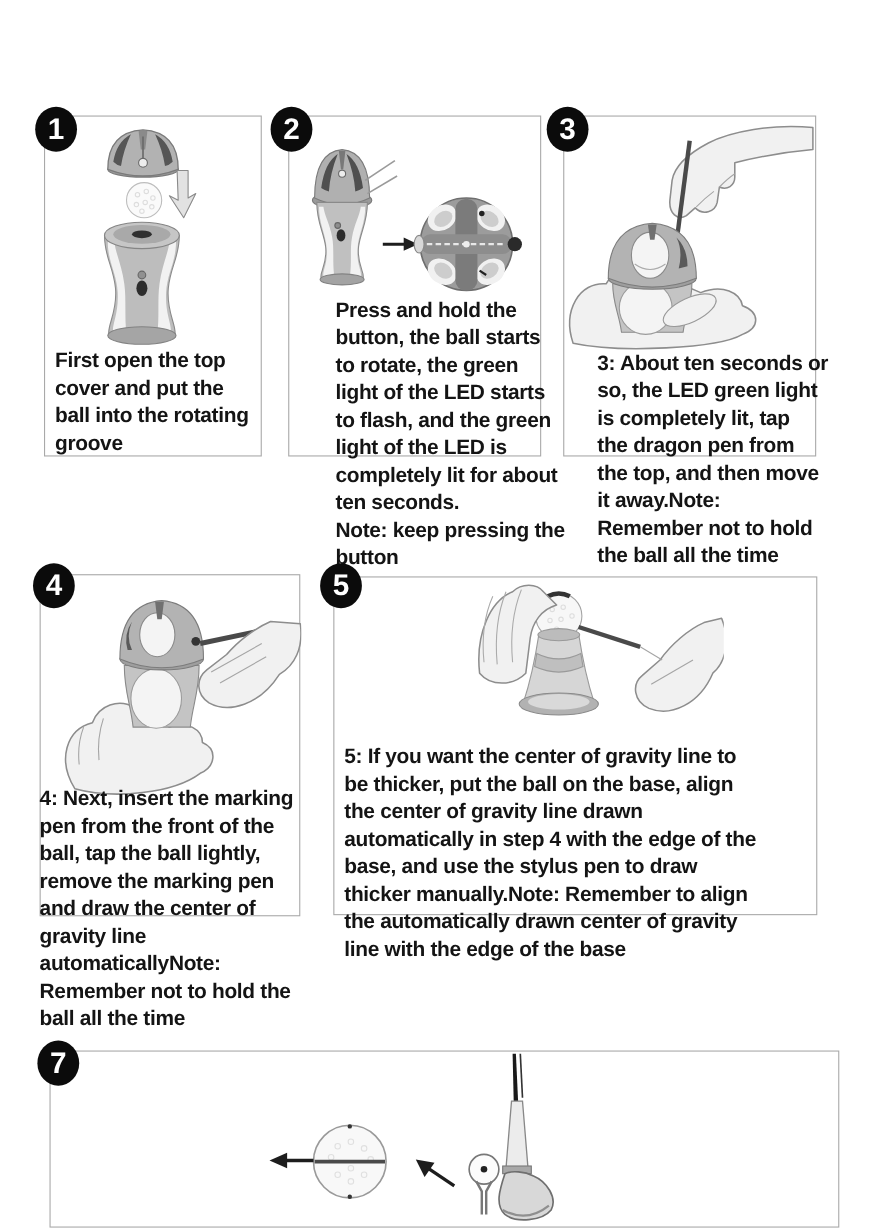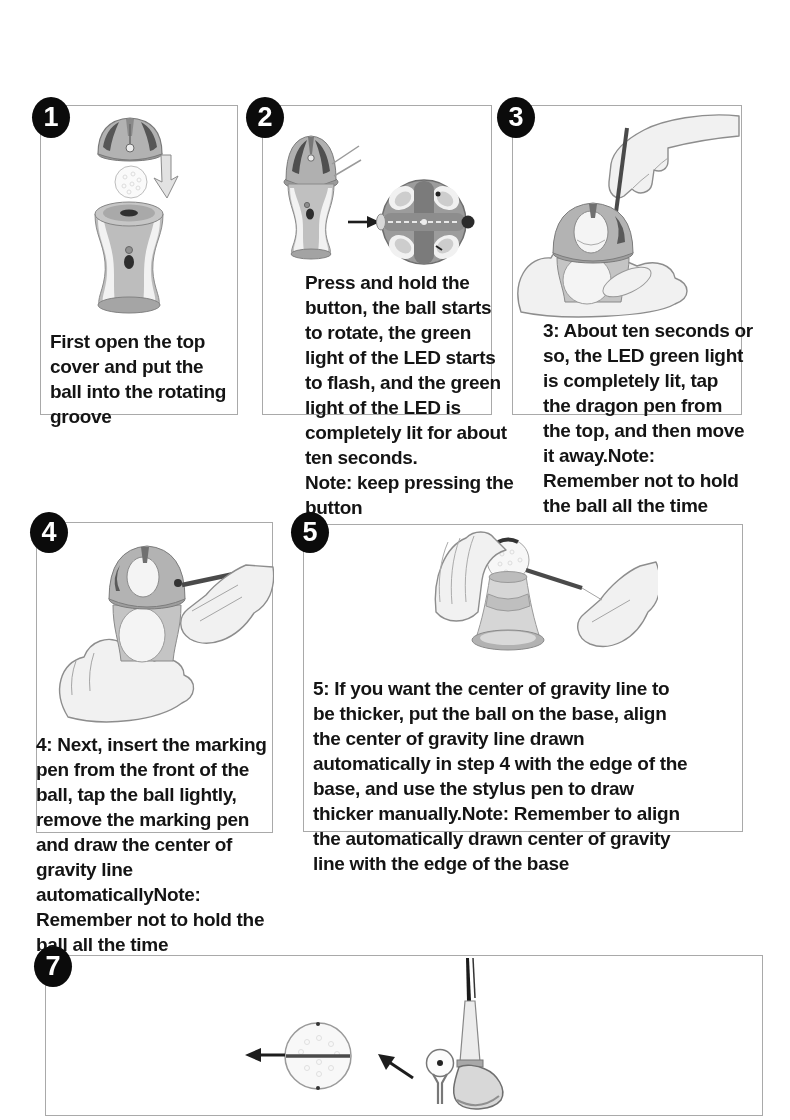--- a/index.html
+++ b/index.html
@@ -62,21 +62,21 @@
         <path d="M58,112 C58,130 66,140 67,158 C68,178 61,188 63,195 L75,195 C73,181 75,164 73,150 C71,134 65,122 64,112 Z" fill="#f2f2f2"></path>
         <path d="M120,112 C120,130 112,140 111,158 C110,178 117,188 115,195 L103,195 C105,181 103,164 105,150 C107,134 113,122 114,112 Z" fill="#f2f2f2"></path>
         <ellipse cx="89" cy="197" rx="31" ry="8" fill="#a5a5a5" stroke="#828282"></ellipse>
         <ellipse cx="89" cy="106" rx="34" ry="12" fill="#c6c6c6" stroke="#858585"></ellipse>
         <ellipse cx="89" cy="105" rx="26" ry="8.5" fill="#a9a9a9"></ellipse>
         <ellipse cx="89" cy="105" rx="9" ry="3.5" fill="#303030"></ellipse>
         <circle cx="89" cy="142" r="3.5" fill="#909090" stroke="#666666"></circle>
         <ellipse cx="89" cy="154" rx="5" ry="7" fill="#2d2d2d"></ellipse>
       </g>
     </svg>
-    <div class="caption" style="left:50px;top:329px;width:215px;">First open the top
+    <div class="caption" style="left:50px;top:316px;width:215px;">First open the top
 cover and put the
 ball into the rotating
 groove</div>
   </section>
 
   <section class="step">
     <div class="box" style="left:262px;top:105px;width:230px;height:310px;"></div>
     <div class="badge" style="left:246px;top:97px;">2</div>
     <svg class="illu" style="left:262px;top:128px;" width="230" height="150" viewBox="0 0 230 150" aria-label="closed device, right arrow, ball rotating in caged holder">
       <g>
@@ -192,21 +192,21 @@
       </g>
       <g>
         <line x1="140" y1="60" x2="206" y2="46" stroke="#4a4a4a" stroke-width="4.5"></line>
       </g>
       <g>
         <path d="M231,42 C234,64 226,80 212,88 C194,116 166,124 148,114 C136,106 136,92 146,84 L164,70 C174,58 190,46 204,40 Z" fill="#f1f1f1" stroke="#8d8d8d" stroke-width="1.4" stroke-linejoin="round"></path>
         <path d="M150,86 L196,60" stroke="#a5a5a5" fill="none"></path>
         <path d="M158,96 L200,72" stroke="#a5a5a5" fill="none"></path>
       </g>
     </svg>
-    <div class="caption" style="left:36px;top:732px;width:260px;">4: Next, insert the marking
+    <div class="caption" style="left:36px;top:714px;width:260px;">4: Next, insert the marking
 pen from the front of the
 ball, tap the ball lightly,
 remove the marking pen
 and draw the center of
 gravity line
 automaticallyNote:
 Remember not to hold the
 ball all the time</div>
   </section>
 

